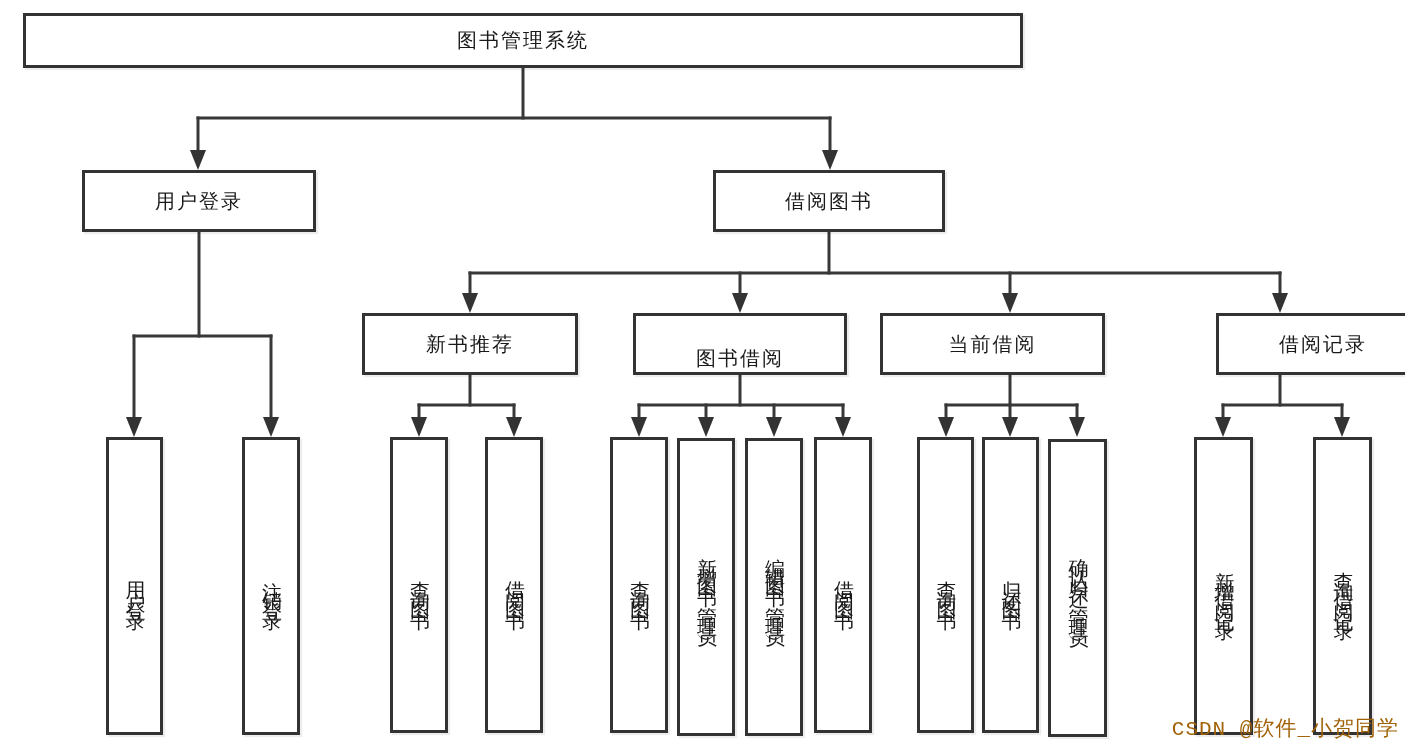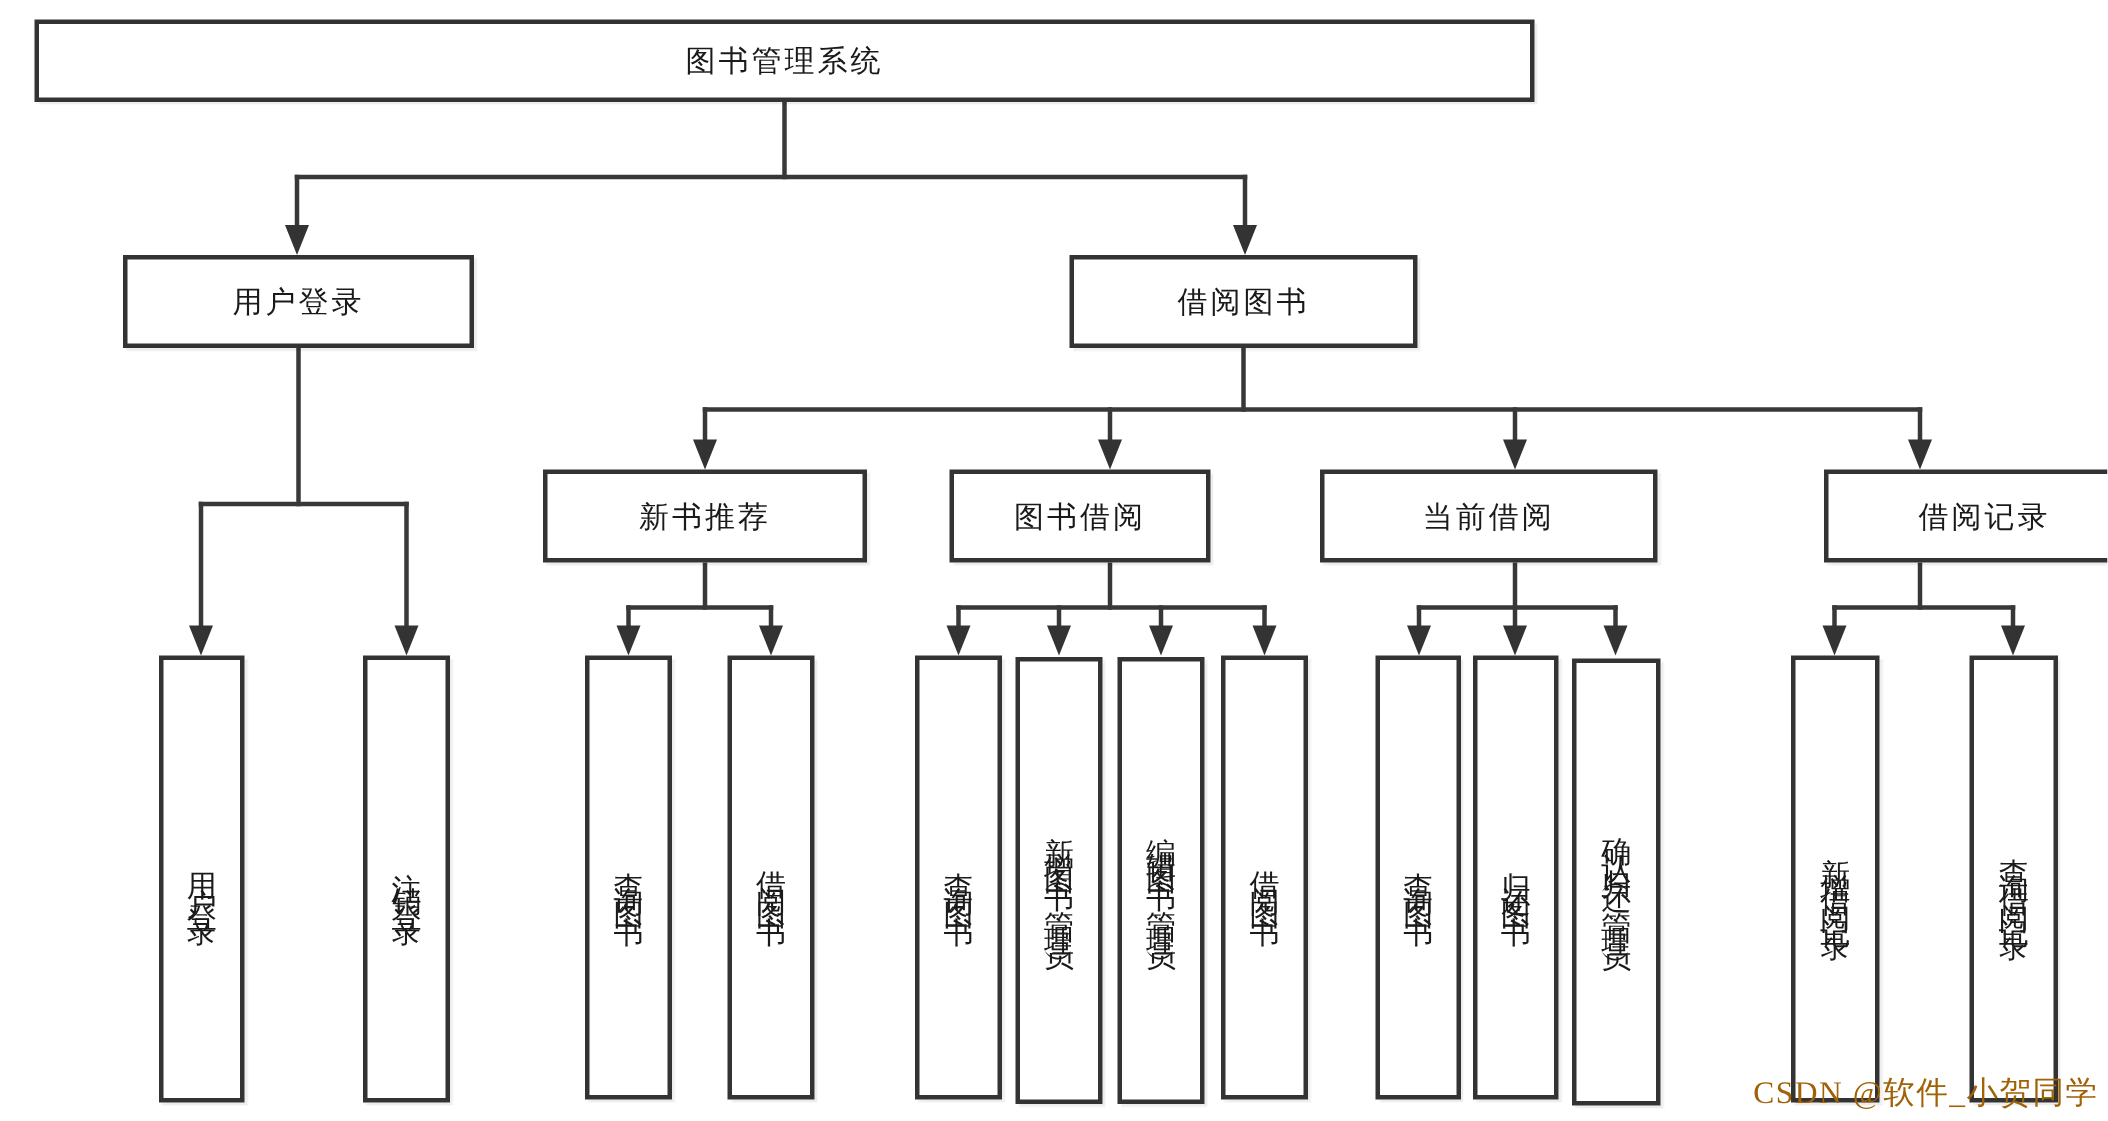--- a/index.html
+++ b/index.html
@@ -1,21 +1,21 @@
 <!DOCTYPE html>
 <html><head>
 <meta charset="utf-8">
 <style>
   html,body{margin:0;padding:0;background:#ffffff;}
   .canvas{
     position:relative;
     width:1405px;height:747px;
     background:#ffffff;
     overflow:hidden;
-    font-family:Liberation Serif, serif;
+    font-family:Liberation Mono, monospace;
     color:#1a1a1a;
   }
   svg.connectors{position:absolute;left:0;top:0;z-index:1;}
   .node{
     position:absolute;
     box-sizing:border-box;
     border:3px solid #333333;
     background:#ffffff;
     display:flex;
     align-items:center;
@@ -138,21 +138,21 @@
   <div class="node hnode" style="left:82px;top:170px;width:234px;height:62px;">
     <span>用户登录</span>
   </div>
   <div class="node hnode" style="left:713px;top:170px;width:232px;height:62px;">
     <span>借阅图书</span>
   </div>
 
   <div class="node hnode" style="left:362px;top:313px;width:216px;height:62px;">
     <span>新书推荐</span>
   </div>
-  <div class="node hnode" style="left:633px;top:313px;width:174px;height:62px;">
+  <div class="node hnode" style="left:633px;top:313px;width:214px;height:62px;align-items:flex-end;">
     <span>图书借阅</span>
   </div>
   <div class="node hnode" style="left:880px;top:313px;width:225px;height:62px;">
     <span>当前借阅</span>
   </div>
   <div class="node hnode" style="left:1172px;top:313px;width:214px;height:62px;margin-left:44px;">
     <span>借阅记录</span>
   </div>
 
   <div class="node vnode" style="left:106px;top:437px;width:57px;height:298px;">

